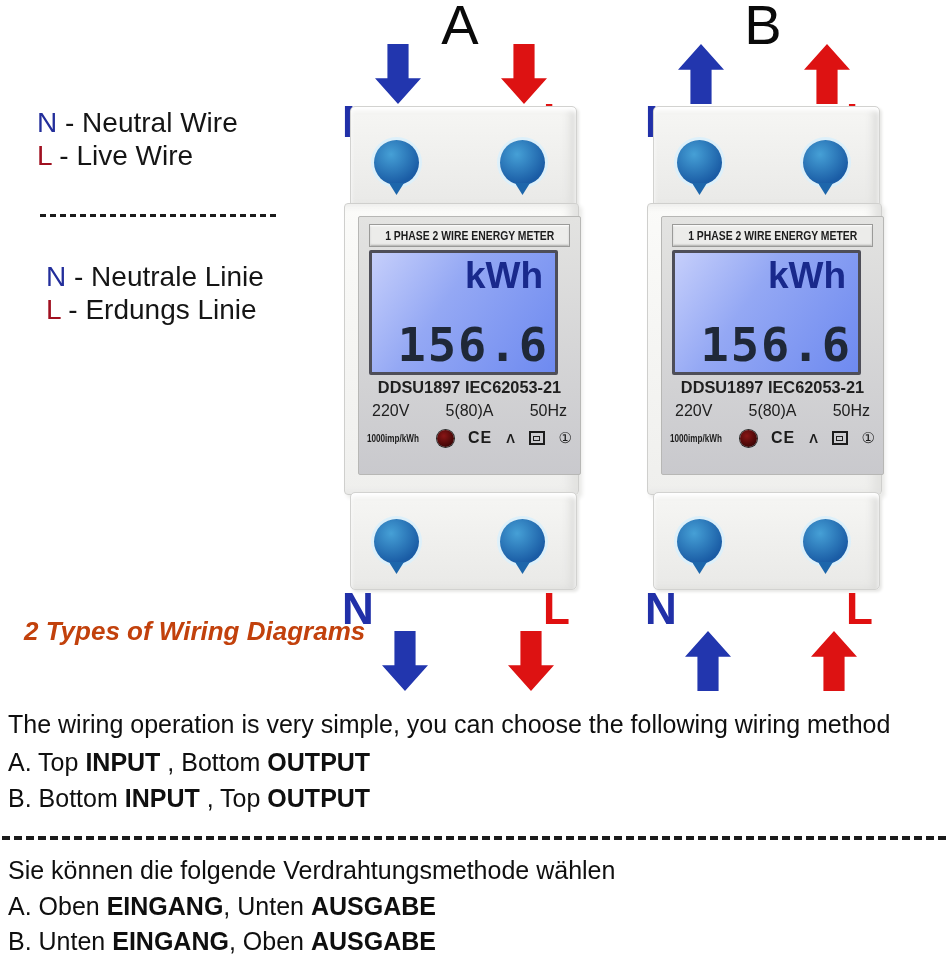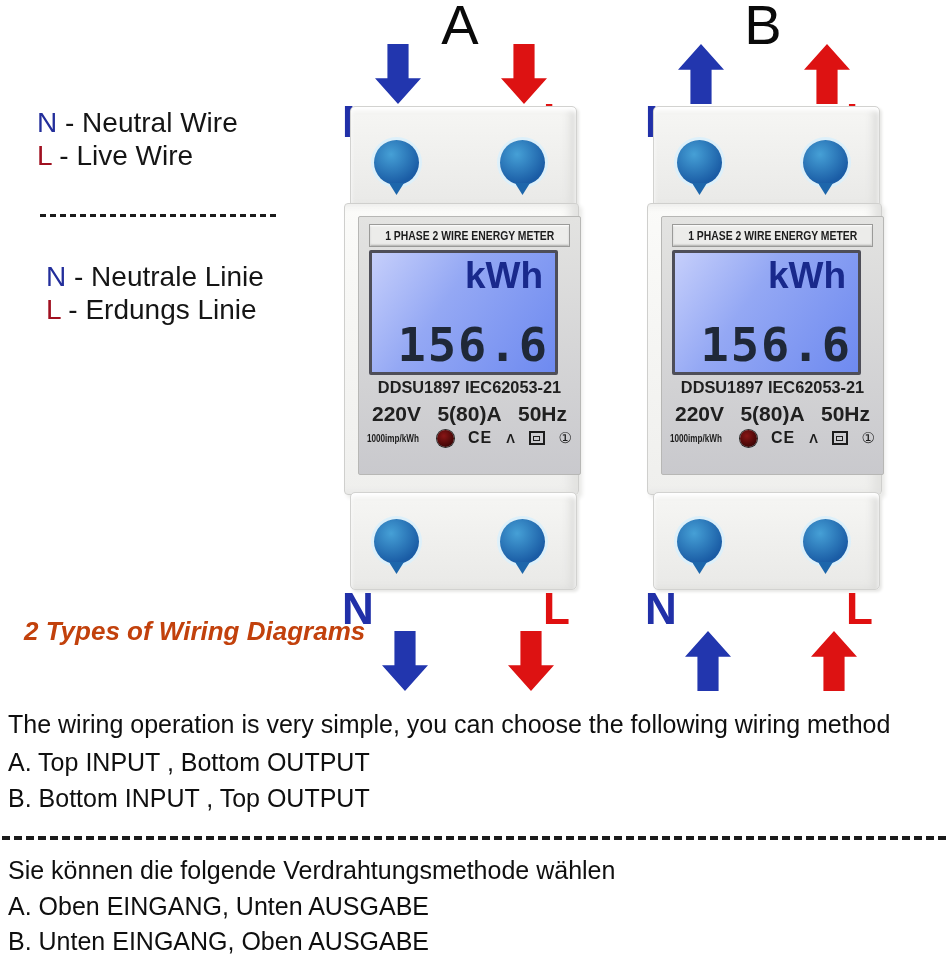--- a/index.html
+++ b/index.html
@@ -51,21 +51,21 @@
   .lcd{position:absolute;left:10px;top:33px;width:183px;height:119px;
        border:3px solid #4e4e58;border-radius:2px;
        background:linear-gradient(125deg,#c6cffb 0%,#94a8f4 40%,#6e8af0 100%);}
   .kwh{position:absolute;top:2px;right:12px;font-size:37px;font-weight:bold;color:#19298c;}
   .digits{position:absolute;bottom:4px;right:6px;font-family:"DejaVu Sans Mono",monospace;
           font-weight:bold;font-size:47px;line-height:1;color:#1f2838;letter-spacing:2px;}
 
   .model-line{position:absolute;top:161px;left:0;width:100%;text-align:center;
               font-size:17px;font-weight:bold;color:#202020;white-space:nowrap;transform:scaleX(.96);}
   .ratings{position:absolute;top:185px;left:13px;right:13px;display:flex;
-           justify-content:space-between;font-size:21px;font-weight:bold;color:#202020;text-align:center;}
+           justify-content:space-between;font-size:16px;font-weight:normal;color:#202020;text-align:center;}
   .icons{position:absolute;top:211px;left:8px;right:8px;height:20px;
          display:flex;align-items:center;justify-content:space-between;}
   .imp{font-size:11px;font-weight:bold;color:#1c1c1c;transform:scaleX(.74);transform-origin:left center;white-space:nowrap;}
   .led{width:17px;height:17px;border-radius:50%;margin-left:-14px;
        background:radial-gradient(circle at 40% 35%,#8a1616,#3d0505 75%);
        box-shadow:0 0 0 1px #2a2a2a;}
   .ce{font-size:16px;font-weight:bold;color:#1c1c1c;letter-spacing:1px;}
   .fig{font-size:13px;font-weight:bold;color:#1c1c1c;}
   .sq{width:12px;height:10px;border:2px solid #1c1c1c;display:flex;align-items:center;justify-content:center;}
   .sq-in{width:5px;height:3px;border:1px solid #1c1c1c;}
@@ -87,21 +87,21 @@
 
   .arrow{position:absolute;width:46px;height:60px;}
   .arrow.blue{background:#2236ae;} .arrow.red{background:#dd1212;}
   .arrow.down{clip-path:polygon(50% 100%,0 57%,27% 57%,27% 0,73% 0,73% 57%,100% 57%);}
   .arrow.up{clip-path:polygon(50% 0,100% 43%,73% 43%,73% 100%,27% 100%,27% 43%,0 43%);}
   .arrow.a-tl{left:45px;top:44px;} .arrow.a-tr{left:171px;top:44px;}
   .arrow.a-bl{left:52px;top:631px;} .arrow.a-br{left:178px;top:631px;}
 
   
   .p{position:absolute;left:8px;font-size:25px;color:#0f0f0f;white-space:nowrap;}
-  .p b{font-weight:normal;text-align:right;}
+  .p b{font-weight:bold;text-align:right;}
   .p1{top:710px;} .p2{top:748px;} .p3{top:784px;}
   .p4{top:856px;} .p5{top:892px;} .p6{top:927px;}
 </style>
 </head>
 <body>
 
 <div class="canvas">
 
   <div class="legend legend-en">
     <div><span class="n-letter">N</span><span> - Neutral Wire</span></div>

